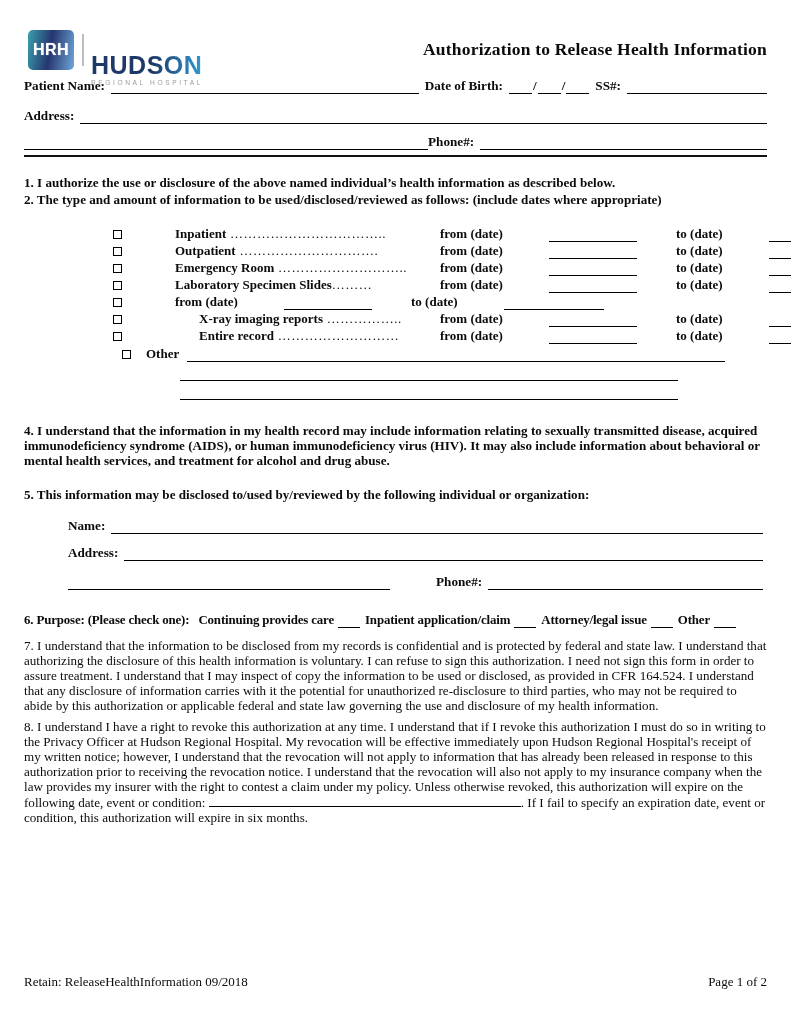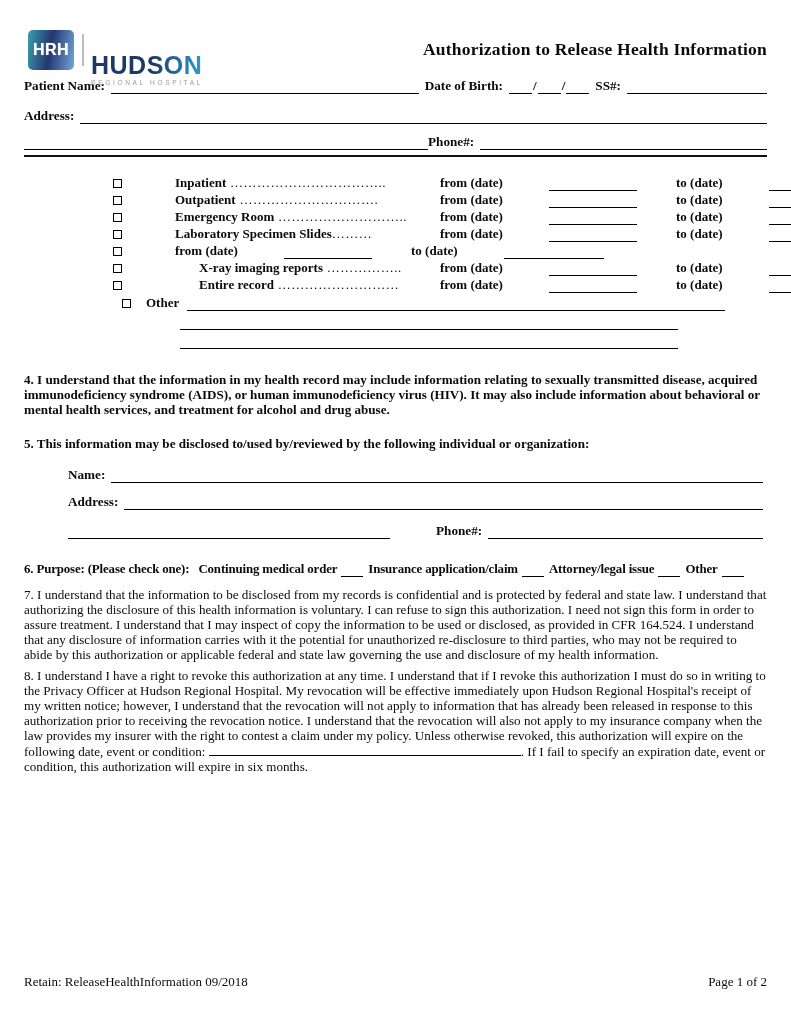--- a/index.html
+++ b/index.html
@@ -143,20 +143,24 @@
 
   <div class="frow phone-row">
     <span class="fill" style="width:404px"></span>
     <span class="b lab">Phone#:</span>
     <span class="sp-s"></span>
     <span class="fill grow"></span>
   </div>
 
   <div class="rule"></div>
 
+  <div class="intro">
+    <div>1. I authorize the use or disclosure of the above named individual’s health information as described below.</div>
+    <div>2. The type and amount of information to be used/disclosed/reviewed as follows: (include dates where appropriate)</div>
+  </div>
 
   <div class="cb-list">
 
     <div class="cb-row">
       <span class="cbx"></span>
       <span class="cb-label"><span>Inpatient</span><span class="leader"> ……………………………..</span></span>
       <span class="from-lab">from (date)</span>
       <span class="fill cb-fill1"></span>
       <span class="to-lab">to (date)</span>
       <span class="fill cb-fill2"></span>
@@ -243,23 +247,23 @@
       <span class="fill rphone-fill"></span>
       <span class="rphone-gap"></span>
       <span class="b lab">Phone#:</span>
       <span class="sp-s"></span>
       <span class="fill grow"></span>
     </div>
   </div>
 
   <div class="frow purpose-row">
     <span>6. Purpose: (Please check one):</span>
-    <span class="p-opt">Continuing medical order</span>
-    <span class="fill p-fill"></span>
-    <span>Insurance application/claim</span>
+    <span class="p-opt">Continuing provides care</span>
+    <span class="fill p-fill"></span>
+    <span>Inpatient application/claim</span>
     <span class="fill p-fill"></span>
     <span>Attorney/legal issue</span>
     <span class="fill p-fill"></span>
     <span>Other</span>
     <span class="fill p-fill"></span>
   </div>
 
   <p class="para s7">7.  I understand that the information to be disclosed from my records is confidential and is protected by federal and state law.  I understand that authorizing the disclosure of this health information is voluntary.  I can refuse to sign this authorization.  I need not sign this form in order to assure treatment.  I understand that I may inspect of copy the information to be used or disclosed, as provided in CFR 164.524.  I understand that any disclosure of information carries with it the potential for unauthorized re-disclosure to third parties, who may not be required to abide by this authorization or applicable federal and state law governing the use and disclosure of my health information.</p>
 
   <p class="para s8">

